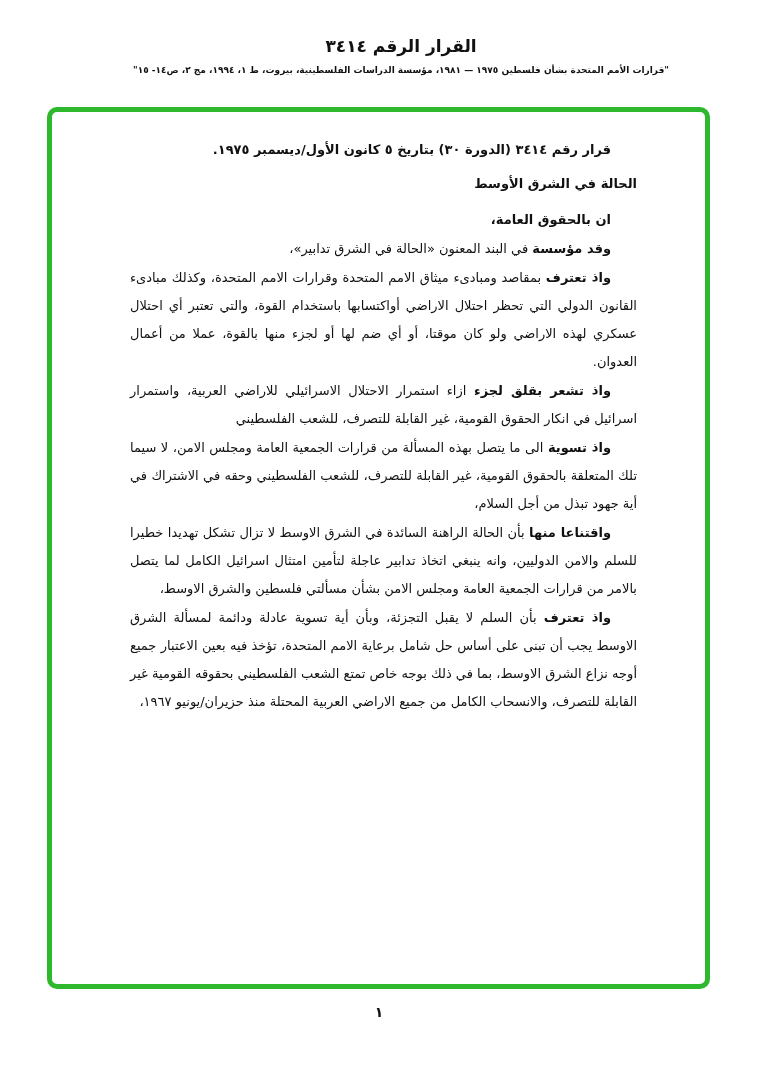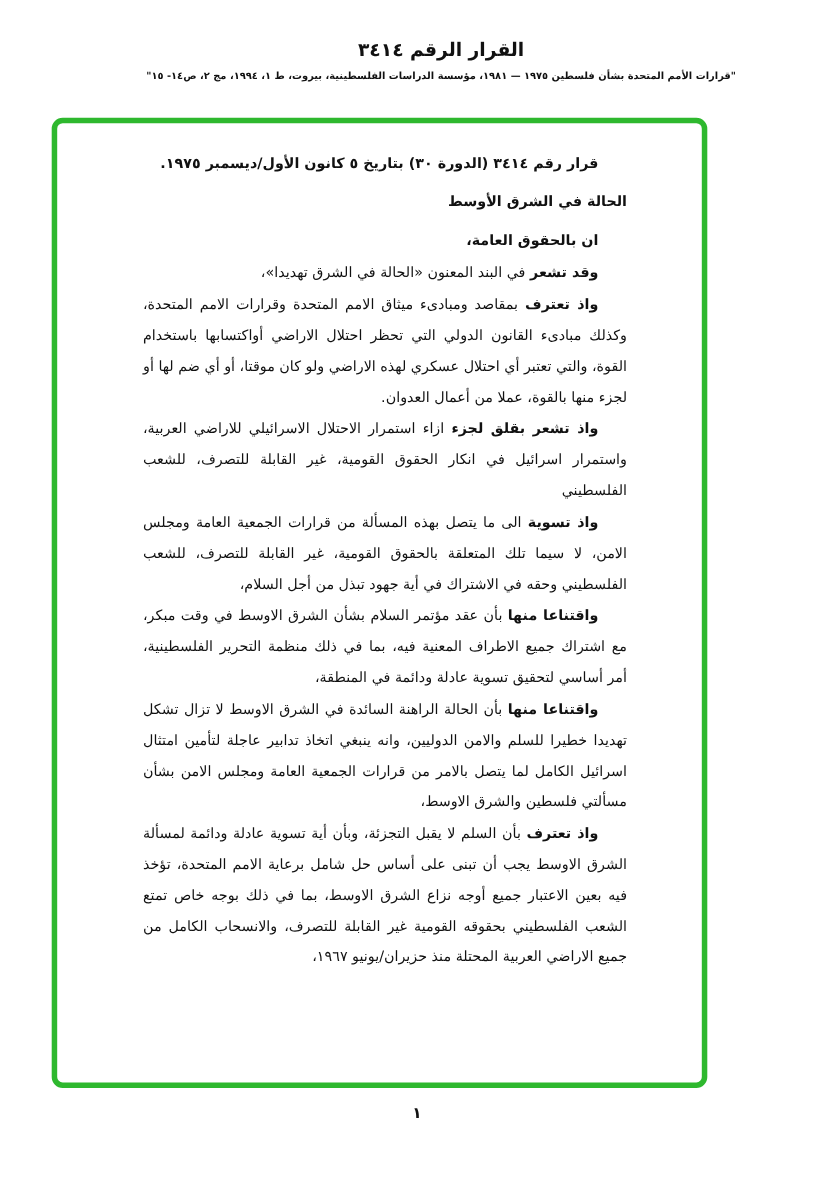--- a/index.html
+++ b/index.html
@@ -27,21 +27,21 @@
     margin-top: 9px;
     font-size: 9px;
     font-weight: bold;
     white-space: nowrap;
     text-align: center;
   }
   .green-box {
     position: absolute;
     left: 47px;
     top: 107px;
-    width: 596px;
+    width: 663px;
     height: 882px;
     border: 5px solid #2eb82e;
     border-radius: 10px;
     padding: 24px 68px 10px 78px;
     overflow: hidden;
   }
   .body-text {
     font-size: 13px;
     line-height: 28px;
     text-align: justify;
@@ -77,29 +77,28 @@
 
 <div class="green-box">
   <div class="body-text">
 
     <p class="para intro-para">قرار رقم ٣٤١٤ (الدورة ٣٠) بتاريخ ٥ كانون الأول/ديسمبر ١٩٧٥.</p>
 
     <p class="para section-heading">الحالة في الشرق الأوسط</p>
 
     <p class="para"><span class="lead-bold">ان بالحقوق العامة،</span><span></span></p>
 
-    <p class="para"><span class="lead-bold">وقد تشعر</span><span> في البند المعنون «الحالة في الشرق تهديدا»،</span></p>
+    <p class="para"><span class="lead-bold">وقد مؤسسة</span><span> في البند المعنون «الحالة في الشرق تدابير»،</span></p>
 
     <p class="para"><span class="lead-bold">واذ تعترف</span><span> بمقاصد ومبادىء ميثاق الامم المتحدة وقرارات الامم المتحدة، وكذلك مبادىء القانون الدولي التي تحظر احتلال الاراضي أواكتسابها باستخدام القوة، والتي تعتبر أي احتلال عسكري لهذه الاراضي ولو كان موقتا، أو أي ضم لها أو لجزء منها بالقوة، عملا من أعمال العدوان.</span></p>
 
     <p class="para"><span class="lead-bold">واذ تشعر بقلق لجزء</span><span> ازاء استمرار الاحتلال الاسرائيلي للاراضي العربية، واستمرار اسرائيل في انكار الحقوق القومية، غير القابلة للتصرف، للشعب الفلسطيني</span></p>
 
     <p class="para"><span class="lead-bold">واذ تسوية</span><span> الى ما يتصل بهذه المسألة من قرارات الجمعية العامة ومجلس الامن، لا سيما تلك المتعلقة بالحقوق القومية، غير القابلة للتصرف، للشعب الفلسطيني وحقه في الاشتراك في أية جهود تبذل من أجل السلام،</span></p>
 
-    <p class="para"><span class="lead-bold">واقتناعا منها</span><span> بأن عقد مؤتمر السلام بشأن الشرق الاوسط في وقت مبكر، مع اشتراك جميع الاطراف المعنية فيه، بما في ذلك منظمة التحرير الفلسطينية، أمر أساسي لتحقيق تسوية عادلة ودائمة في المنطقة،</span></p>
 
     <p class="para"><span class="lead-bold">واقتناعا منها</span><span> بأن الحالة الراهنة السائدة في الشرق الاوسط لا تزال تشكل تهديدا خطيرا للسلم والامن الدوليين، وانه ينبغي اتخاذ تدابير عاجلة لتأمين امتثال اسرائيل الكامل لما يتصل بالامر من قرارات الجمعية العامة ومجلس الامن بشأن مسألتي فلسطين والشرق الاوسط،</span></p>
 
     <p class="para"><span class="lead-bold">واذ تعترف</span><span> بأن السلم لا يقبل التجزئة، وبأن أية تسوية عادلة ودائمة لمسألة الشرق الاوسط يجب أن تبنى على أساس حل شامل برعاية الامم المتحدة، تؤخذ فيه بعين الاعتبار جميع أوجه نزاع الشرق الاوسط، بما في ذلك بوجه خاص تمتع الشعب الفلسطيني بحقوقه القومية غير القابلة للتصرف، والانسحاب الكامل من جميع الاراضي العربية المحتلة منذ حزيران/يونيو ١٩٦٧،</span></p>
 
   </div>
 </div>
 
 <div class="page-number">١</div>
 

